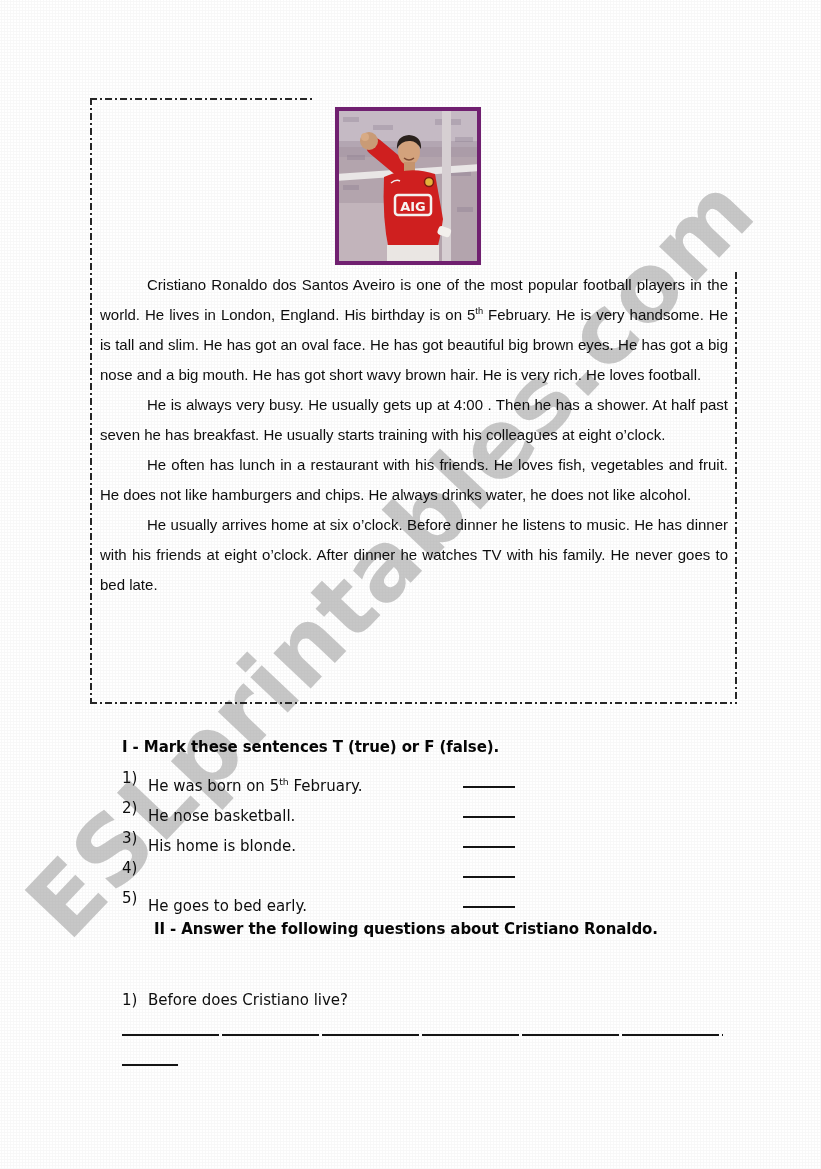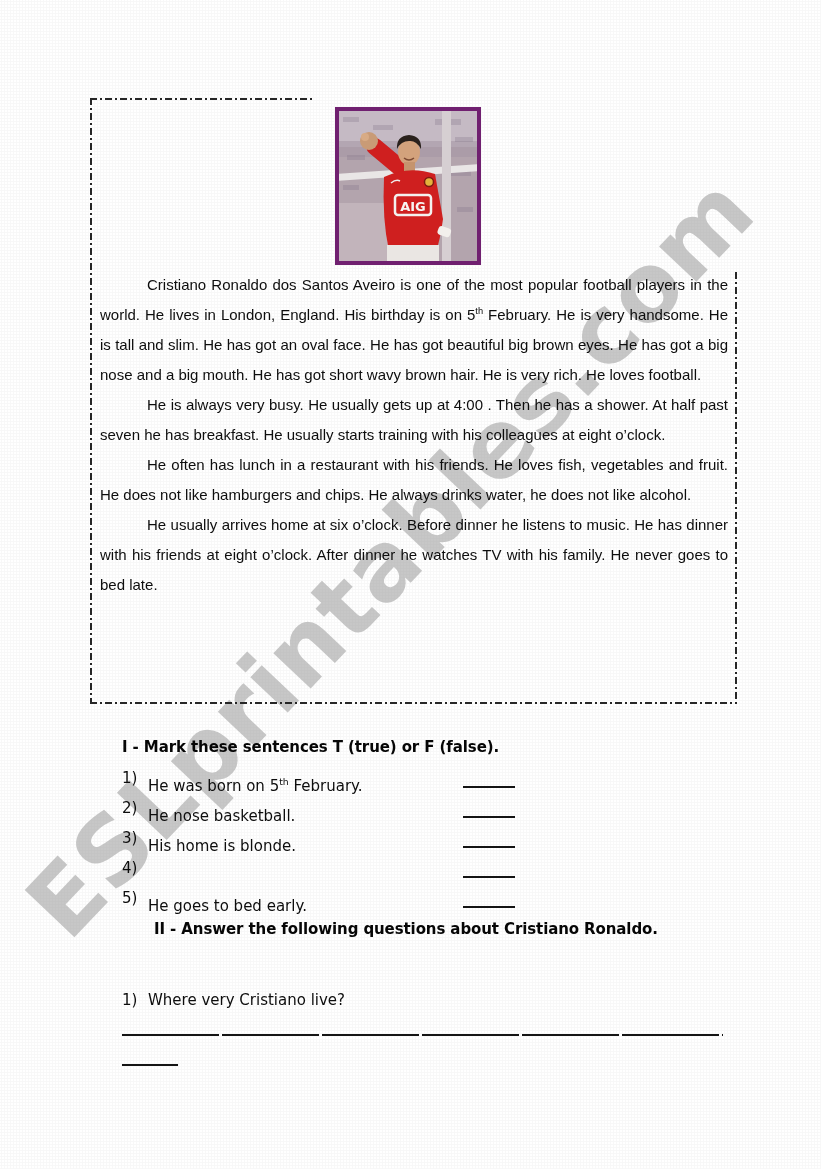--- a/index.html
+++ b/index.html
@@ -149,19 +149,19 @@
       <span class="num">5)</span>
       <span class="txt">He goes to bed early.</span>
       <span class="blank"></span>
     </div>
   </div>
 
   <div class="sec-heading sec2-heading">II - Answer the following questions about Cristiano Ronaldo.</div>
 
   <div class="question">
     <span class="num">1)</span>
-    <span class="txt">Where very Cristiano live?</span>
+    <span class="txt">Before does Cristiano live?</span>
   </div>
 
   <div class="answer-line-long"></div>
   <div class="answer-line-short"></div>
 
 </div>
 
 </body></html>

